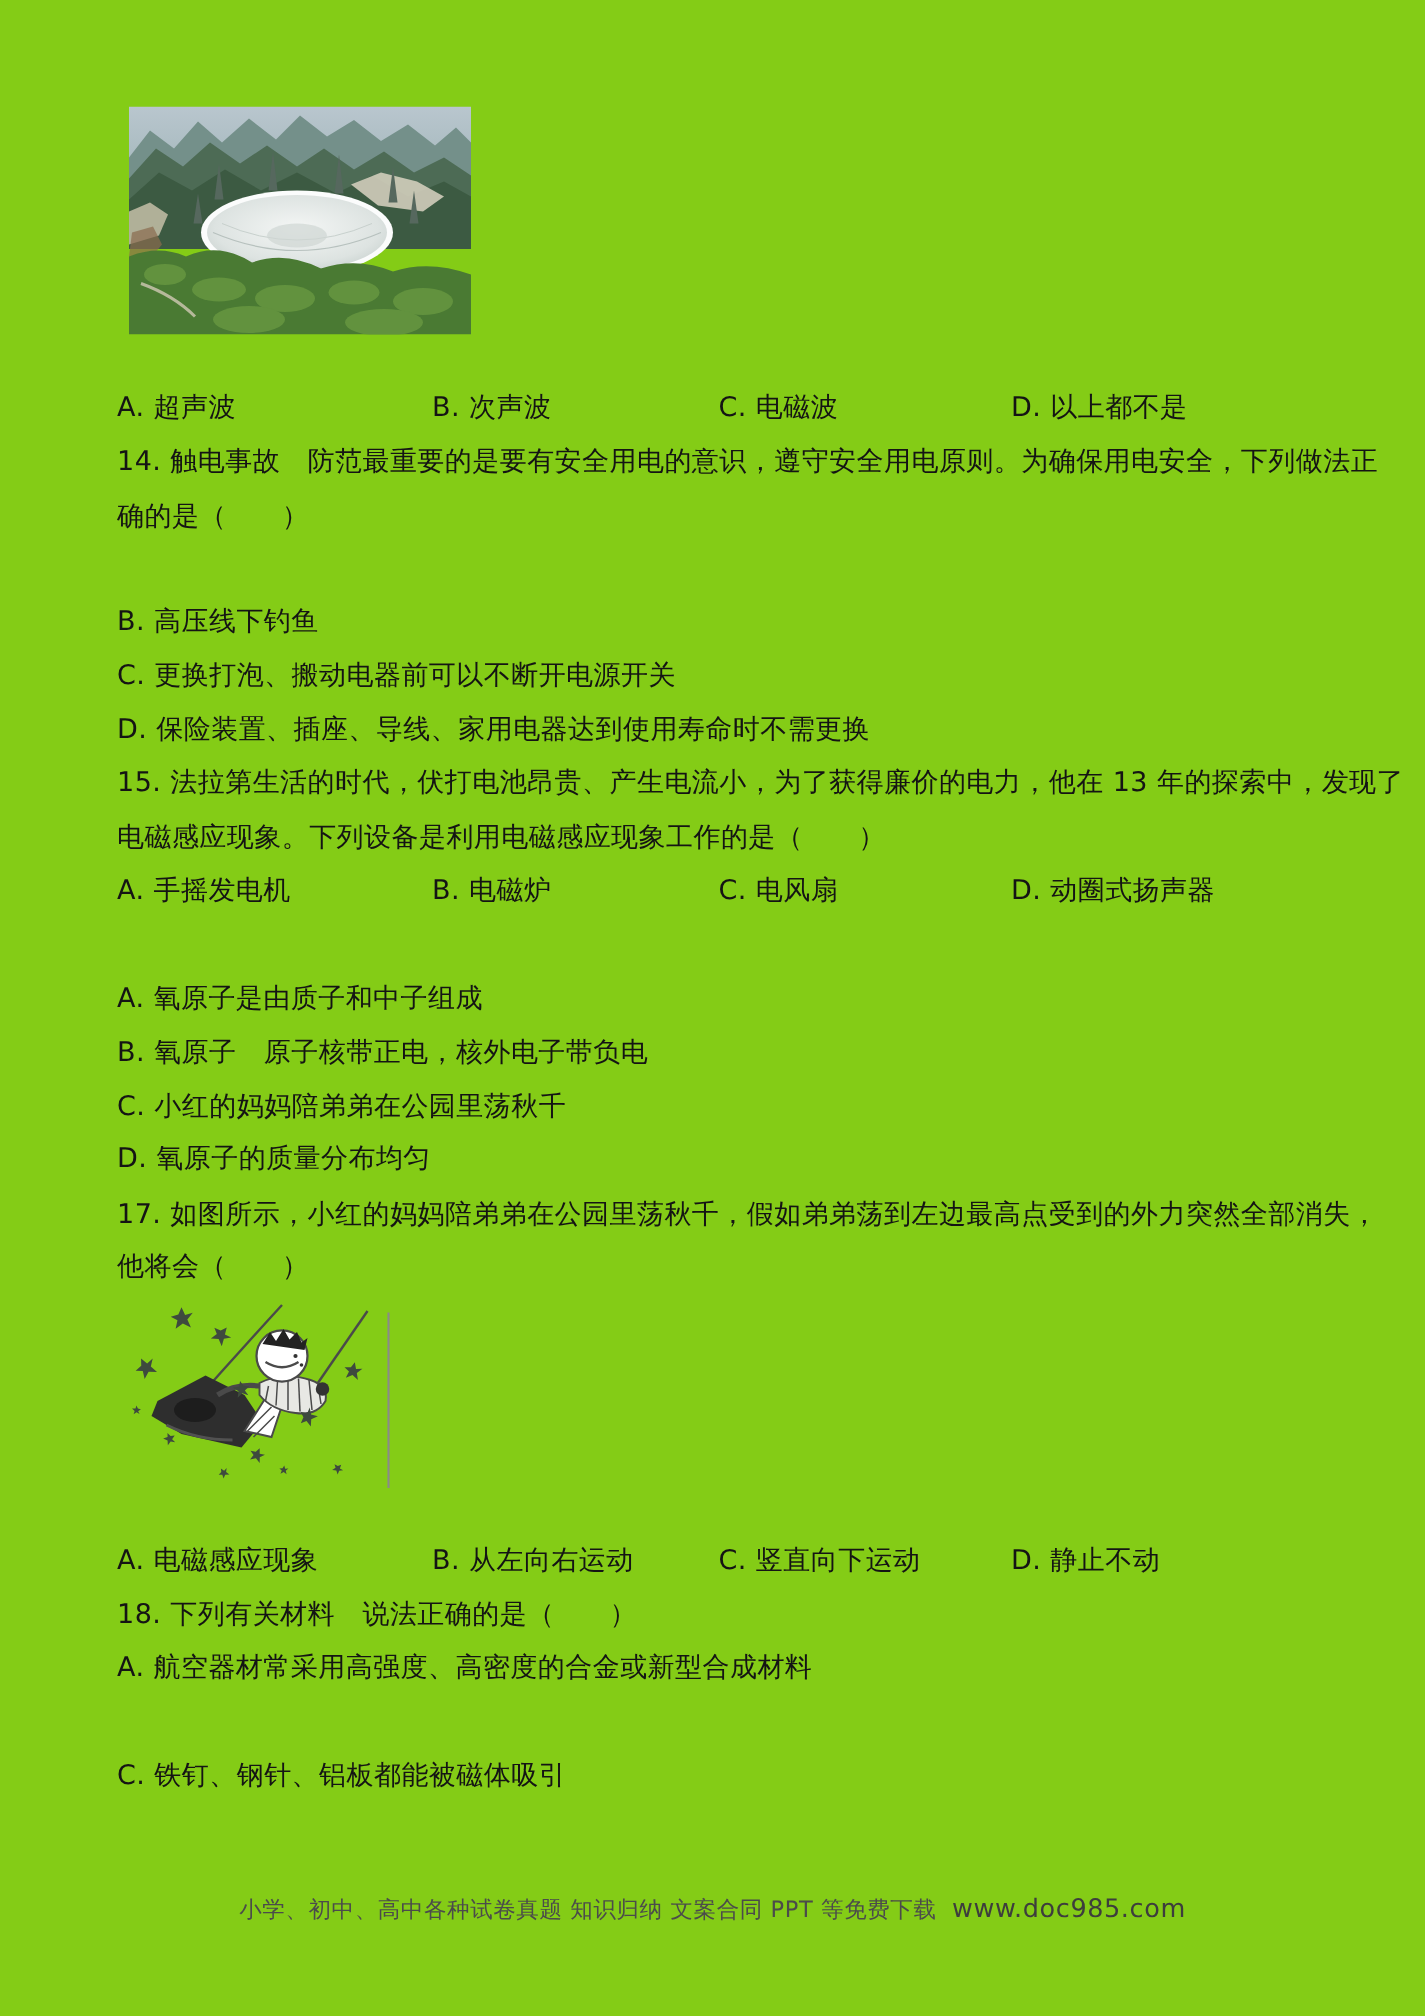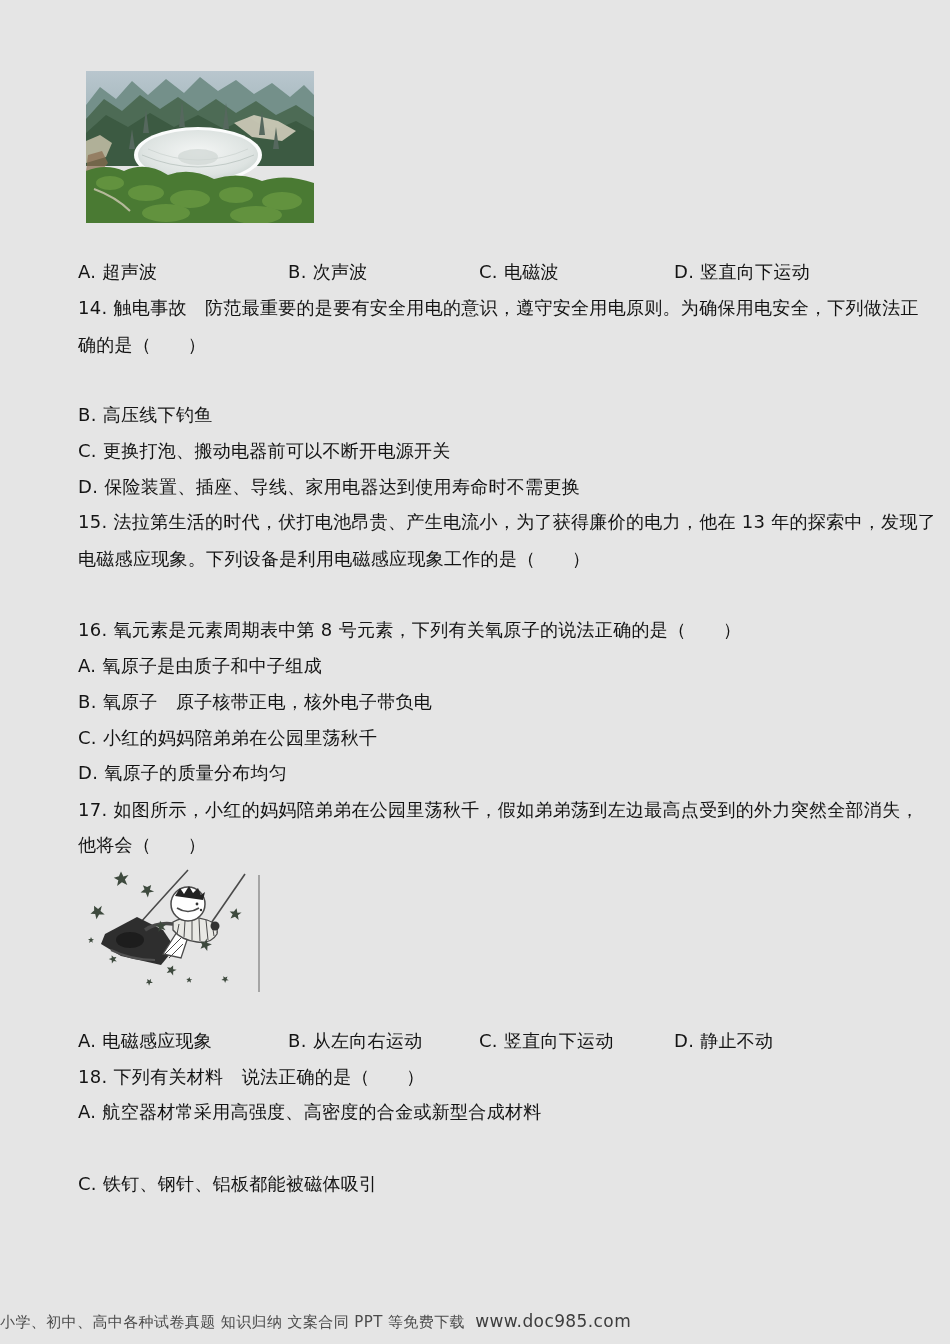--- a/index.html
+++ b/index.html
@@ -1,24 +1,24 @@
 <!DOCTYPE html>
 <html><head>
 <meta charset="utf-8">
 <style>
   html,body{margin:0;padding:0;background:#ffffff;}
-  .page{position:relative;width:950px;height:1344px;background:#e5e5e5;overflow:hidden;
+  .page{position:relative;width:950px;height:1344px;background:#84cc16;overflow:hidden;
         font-family:"DejaVu Sans","Liberation Sans",sans-serif;color:#141414;}
   .line{position:absolute;left:78px;font-size:18px;line-height:36px;height:36px;white-space:pre;letter-spacing:.3px;}
   .opt{position:absolute;font-size:18px;line-height:36px;height:36px;white-space:pre;letter-spacing:.3px;}
   .c1{left:78px}.c2{left:288px}.c3{left:479px}.c4{left:674px}
   .optrow{position:absolute;left:0;width:950px;height:36px;}
   .photo{position:absolute;display:block;}
-  .footer{position:absolute;top:1263px;left:0;width:950px;color:#4b4b4b;
-          font-size:15px;letter-spacing:.4px;white-space:pre;margin-top:48px;}
+  .footer{position:absolute;top:1263px;left:0;width:950px;text-align:center;color:#4b4b4b;
+          font-size:15px;letter-spacing:.4px;white-space:pre;}
   .footer .url{font-size:17px;color:#3d3d3d;}
   svg{display:block}
 </style>
 </head>
 <body>
 
 <div class="page">
 
   <div class="photo" style="left:86px;top:71px;width:228px;height:152px;">
     <svg width="228" height="152" viewBox="0 0 228 152">
@@ -74,33 +74,38 @@
         <ellipse cx="170" cy="144" rx="26" ry="9"></ellipse>
       </g>
       <path d="M8,118 Q30,126 44,140" stroke="#cfc9b4" stroke-width="2" fill="none" opacity="0.8"></path>
     </svg>
   </div>
 
   <div class="optrow" style="top:254px">
     <span class="opt c1">A. 超声波</span>
     <span class="opt c2">B. 次声波</span>
     <span class="opt c3">C. 电磁波</span>
-    <span class="opt c4">D. 竖直向下运动</span>
+    <span class="opt c4">D. 以上都不是</span>
   </div>
 
   <div class="line" style="top:290px">14. 触电事故　防范最重要的是要有安全用电的意识，遵守安全用电原则。为确保用电安全，下列做法正</div>
   <div class="line" style="top:327px">确的是（　　）</div>
   <div class="line" style="top:397px">B. 高压线下钓鱼</div>
   <div class="line" style="top:469px">D. 保险装置、插座、导线、家用电器达到使用寿命时不需更换</div>
   <div class="line" style="top:433px">C. 更换打泡、搬动电器前可以不断开电源开关</div>
 
   <div class="line" style="top:504px">15. 法拉第生活的时代，伏打电池昂贵、产生电流小，为了获得廉价的电力，他在 13 年的探索中，发现了</div>
   <div class="line" style="top:541px">电磁感应现象。下列设备是利用电磁感应现象工作的是（　　）</div>
+  <div class="optrow" style="top:576px">
+    <span class="opt c1">A. 手摇发电机</span>
+    <span class="opt c2">B. 电磁炉</span>
+    <span class="opt c3">C. 电风扇</span>
+    <span class="opt c4">D. 动圈式扬声器</span>
+  </div>
 
-  <div class="line" style="top:612px">16. 氧元素是元素周期表中第 8 号元素，下列有关氧原子的说法正确的是（　　）</div>
   <div class="line" style="top:648px">A. 氧原子是由质子和中子组成</div>
   <div class="line" style="top:684px">B. 氧原子　原子核带正电，核外电子带负电</div>
   <div class="line" style="top:720px">C. 小红的妈妈陪弟弟在公园里荡秋千</div>
   <div class="line" style="top:755px">D. 氧原子的质量分布均匀</div>
 
   <div class="line" style="top:792px">17. 如图所示，小红的妈妈陪弟弟在公园里荡秋千，假如弟弟荡到左边最高点受到的外力突然全部消失，</div>
   <div class="line" style="top:827px">他将会（　　）</div>
 
   <div class="photo" style="left:85px;top:868px;width:177px;height:132px;">
     <svg width="177" height="132" viewBox="0 0 177 132">

